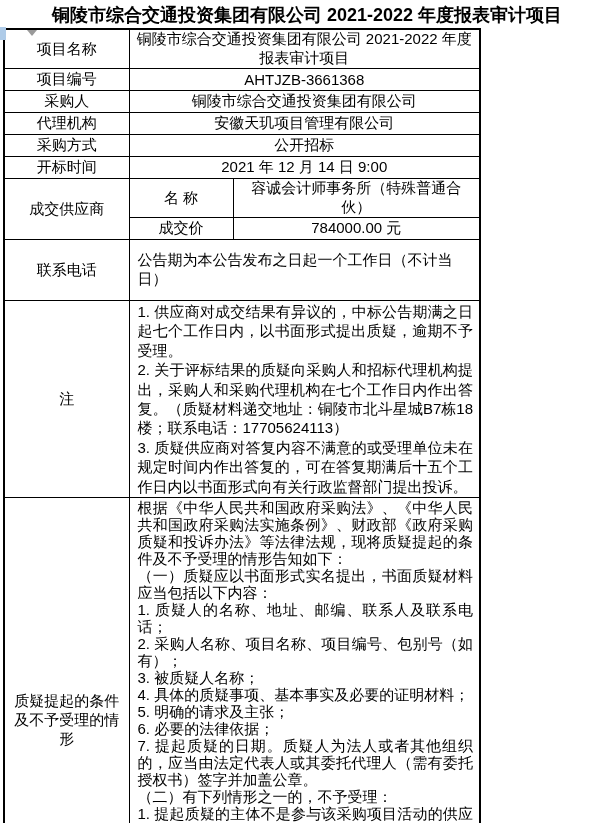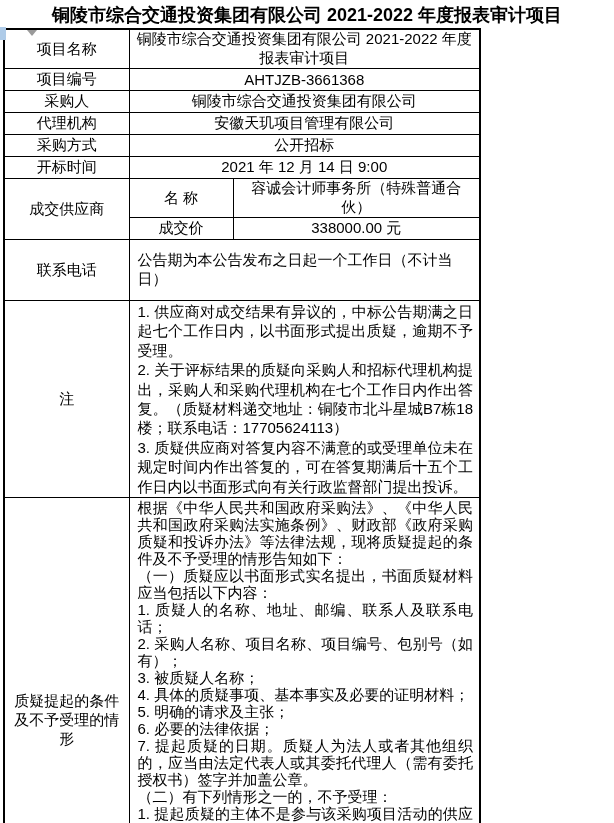--- a/index.html
+++ b/index.html
@@ -65,21 +65,21 @@
     <td class="lbl">开标时间</td>
     <td class="val-c" colspan="2">2021 年 12 月 14 日 9:00</td>
   </tr>
   <tr>
     <td class="lbl" rowspan="2">成交供应商</td>
     <td class="lbl">名 称</td>
     <td class="val-c">容诚会计师事务所（特殊普通合伙）</td>
   </tr>
   <tr>
     <td class="lbl">成交价</td>
-    <td class="val-c">338000.00 元</td>
+    <td class="val-c">784000.00 元</td>
   </tr>
   <tr>
     <td class="lbl">联系电话</td>
     <td class="val-l" colspan="2">公告期为本公告发布之日起一个工作日（不计当日）</td>
   </tr>
   <tr>
     <td class="lbl">注</td>
     <td class="multi note-cell" colspan="2">1. 供应商对成交结果有异议的，中标公告期满之日起七个工作日内，以书面形式提出质疑，逾期不予受理。
 2. 关于评标结果的质疑向采购人和招标代理机构提出，采购人和采购代理机构在七个工作日内作出答复。（质疑材料递交地址：铜陵市北斗星城B7栋18楼；联系电话：17705624113）
 3. 质疑供应商对答复内容不满意的或受理单位未在规定时间内作出答复的，可在答复期满后十五个工作日内以书面形式向有关行政监督部门提出投诉。</td>

